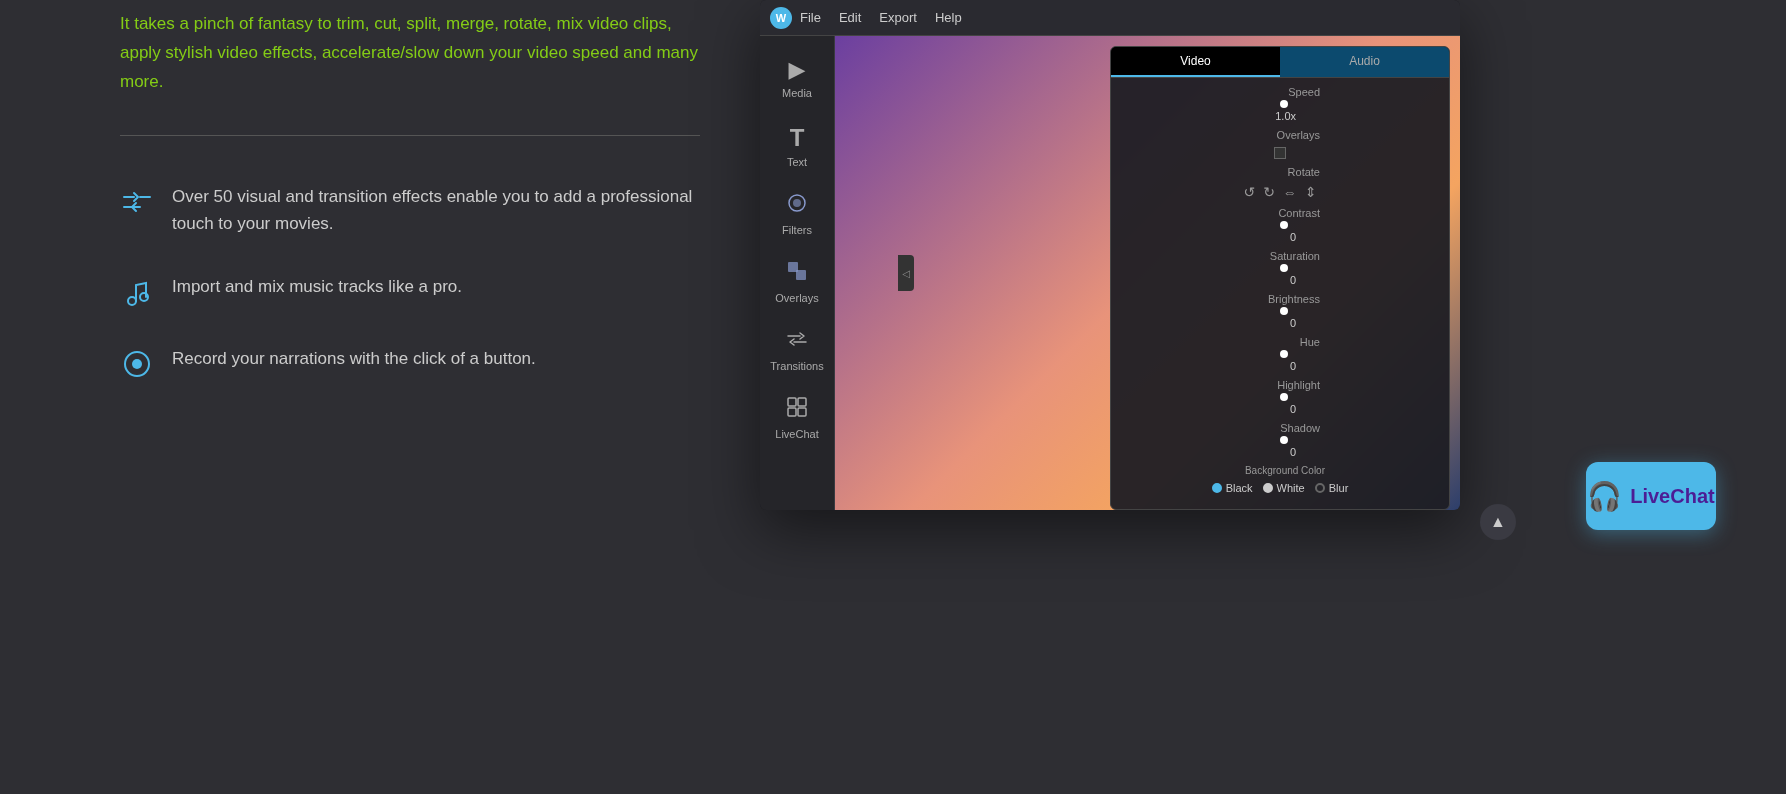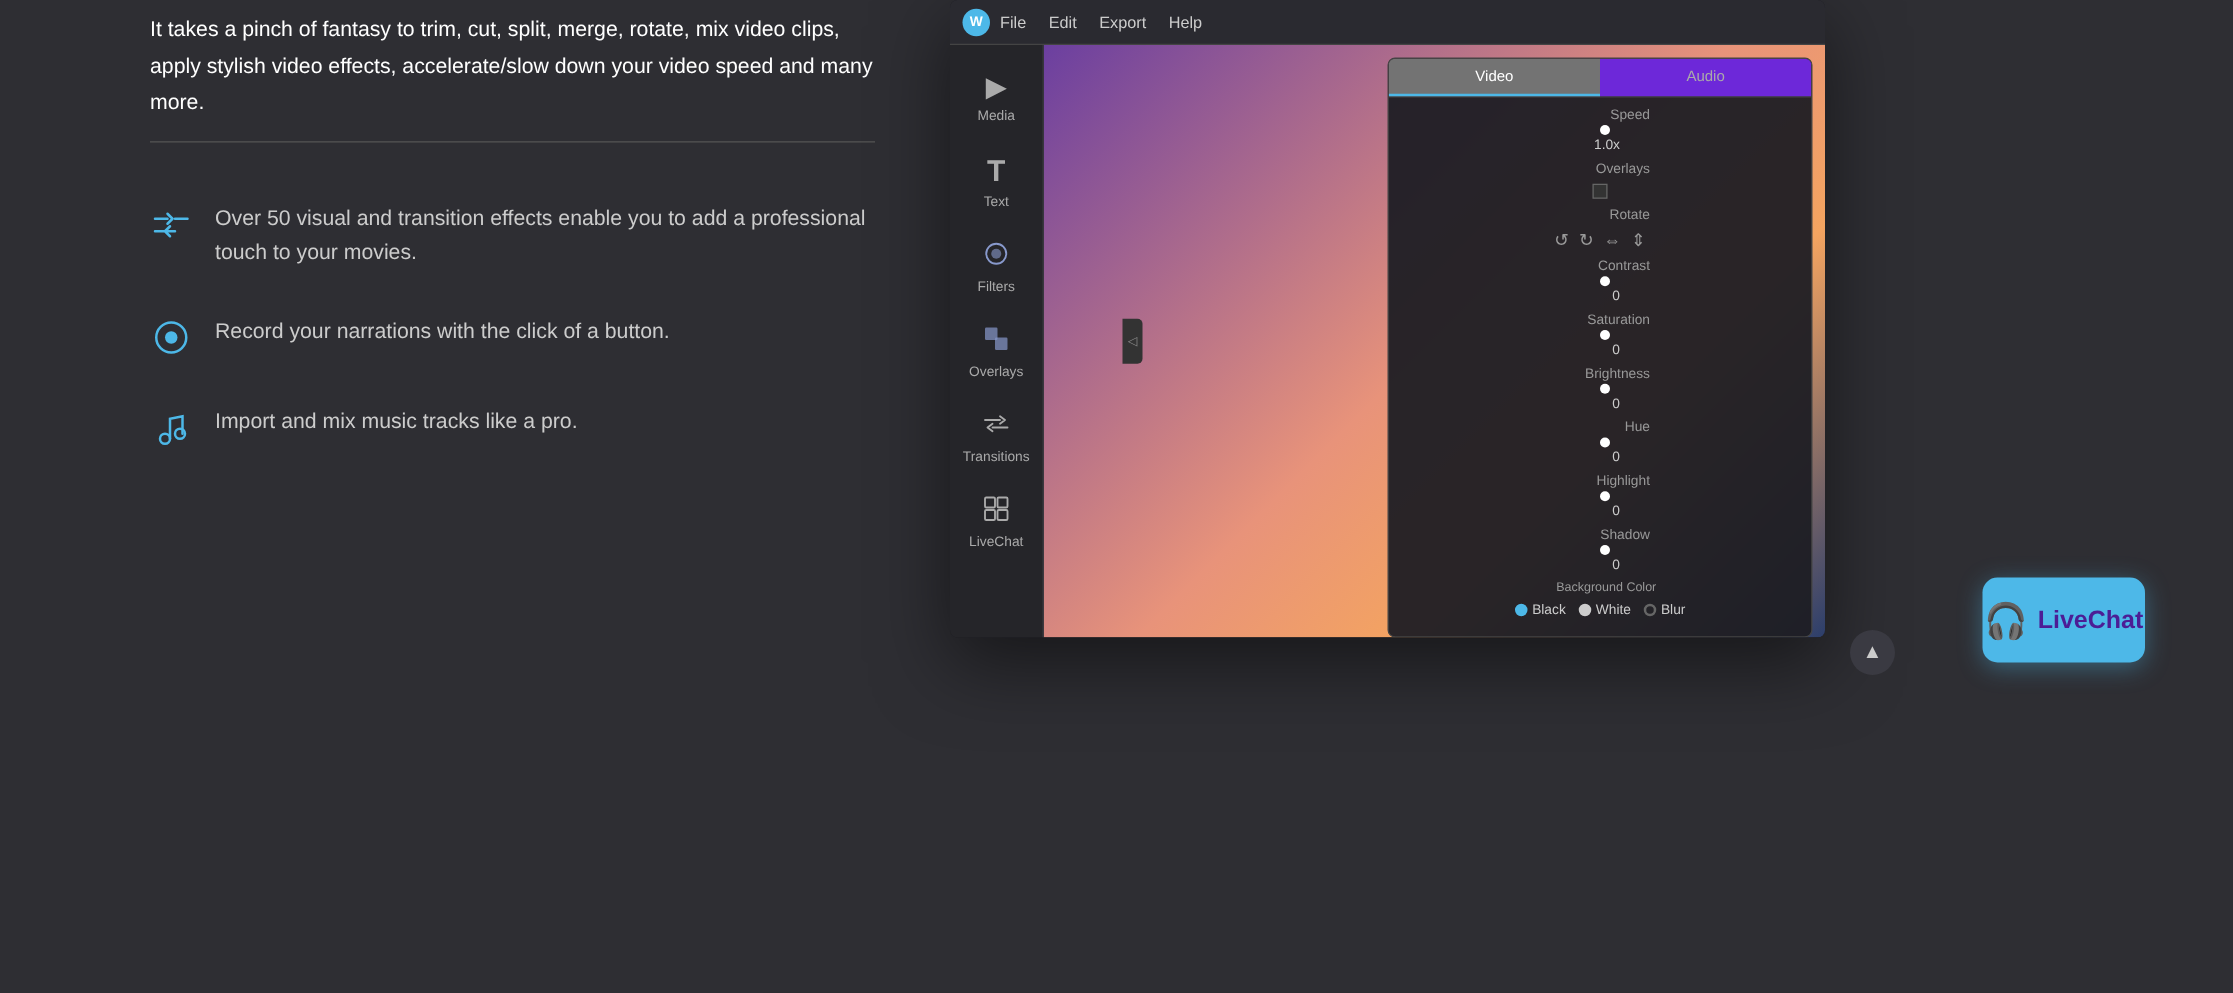--- a/index.html
+++ b/index.html
@@ -46,23 +46,23 @@
     }
 
     
     .left-column {
       flex: 0 0 580px;
       padding-top: 10px;
     }
 
     .intro-text {
       font-size: 17px;
-      color: #ffffff;
+      color: #84cc16;
       line-height: 1.7;
-      margin-bottom: 16px;
+      margin-bottom: 38px;
     }
 
     .divider {
       width: 100%;
       height: 1px;
       background: #555;
       margin-bottom: 30px;
     }
 
     .feature-list {
@@ -224,25 +224,25 @@
       border-bottom: 1px solid #444;
     }
 
     .props-tab {
       flex: 1;
       padding: 7px 0;
       text-align: center;
       font-size: 12px;
       color: #aaa;
       cursor: pointer;
-      background: #6d28d9;
+      background: #0c4a6e;
     }
 
     .props-tab.active {
-      background: #737373;
+      background: #000000;
       color: #fff;
       border-bottom: 2px solid #4db8e8;
     }
 
     .props-body {
       padding: 8px 12px;
     }
 
     .prop-row {
       display: flex;
@@ -420,37 +420,37 @@
             <svg viewBox="0 0 34 34" fill="none" xmlns="http://www.w3.org/2000/svg" width="34" height="34">
               <path d="M4 12 L14 12 M20 12 L30 12 M14 8 L18 12 L14 16 M20 22 L10 22 M4 22 L10 22 M16 18 L12 22 L16 26" stroke="#4db8e8" stroke-width="2" stroke-linecap="round" stroke-linejoin="round"></path>
             </svg>
           </div>
           <p class="feature-text">Over 50 visual and transition effects enable you to add a professional touch to your movies.</p>
         </div>
 
         <div class="feature-item">
           <div class="feature-icon">
             <svg viewBox="0 0 34 34" fill="none" xmlns="http://www.w3.org/2000/svg" width="34" height="34">
+              <path d="M8 26 C8 23.8 9.8 22 12 22 C14.2 22 16 23.8 16 26 C16 28.2 14.2 30 12 30 C9.8 30 8 28.2 8 26Z" stroke="#4db8e8" stroke-width="2"></path>
+              <path d="M16 26 L16 10 L26 8 L26 22" stroke="#4db8e8" stroke-width="2" stroke-linecap="round"></path>
+              <path d="M20 22 C20 19.8 21.8 18 24 18 C26.2 18 28 19.8 28 22 C28 24.2 26.2 26 24 26 C21.8 26 20 24.2 20 22Z" stroke="#4db8e8" stroke-width="2"></path>
+            </svg>
+          </div>
+          <p class="feature-text">Import and mix music tracks like a pro.</p>
+        </div>
+
+        <div class="feature-item">
+          <div class="feature-icon">
+            <svg viewBox="0 0 34 34" fill="none" xmlns="http://www.w3.org/2000/svg" width="34" height="34">
               <circle cx="17" cy="17" r="12" stroke="#4db8e8" stroke-width="2"></circle>
               <circle cx="17" cy="17" r="5" fill="#4db8e8"></circle>
               <path d="M17 5 L17 2 M17 29 L17 32 M5 17 L2 17 M29 17 L32 17" stroke="#4db8e8" stroke-width="0"></path>
             </svg>
           </div>
           <p class="feature-text">Record your narrations with the click of a button.</p>
-        </div>
-
-        <div class="feature-item">
-          <div class="feature-icon">
-            <svg viewBox="0 0 34 34" fill="none" xmlns="http://www.w3.org/2000/svg" width="34" height="34">
-              <path d="M8 26 C8 23.8 9.8 22 12 22 C14.2 22 16 23.8 16 26 C16 28.2 14.2 30 12 30 C9.8 30 8 28.2 8 26Z" stroke="#4db8e8" stroke-width="2"></path>
-              <path d="M16 26 L16 10 L26 8 L26 22" stroke="#4db8e8" stroke-width="2" stroke-linecap="round"></path>
-              <path d="M20 22 C20 19.8 21.8 18 24 18 C26.2 18 28 19.8 28 22 C28 24.2 26.2 26 24 26 C21.8 26 20 24.2 20 22Z" stroke="#4db8e8" stroke-width="2"></path>
-            </svg>
-          </div>
-          <p class="feature-text">Import and mix music tracks like a pro.</p>
         </div>
 
       </div>
     </div>
 
     <div class="right-column">
 
       <div class="app-window">
 
         <div class="app-titlebar">

